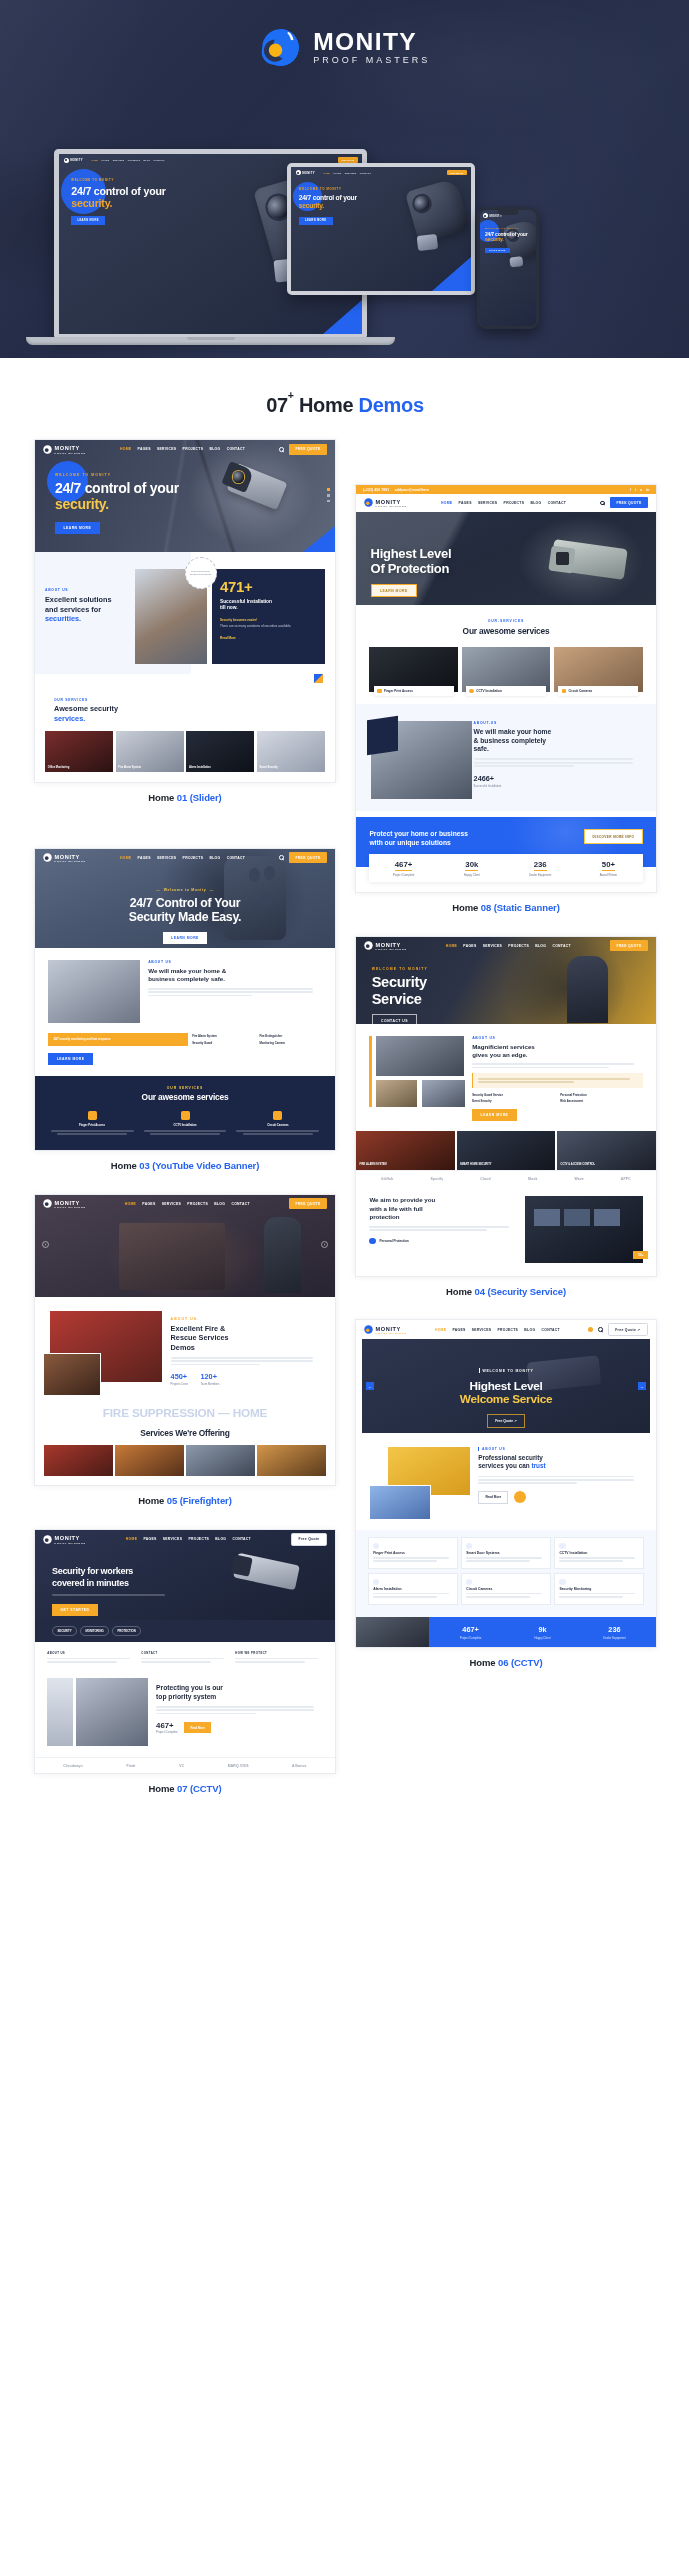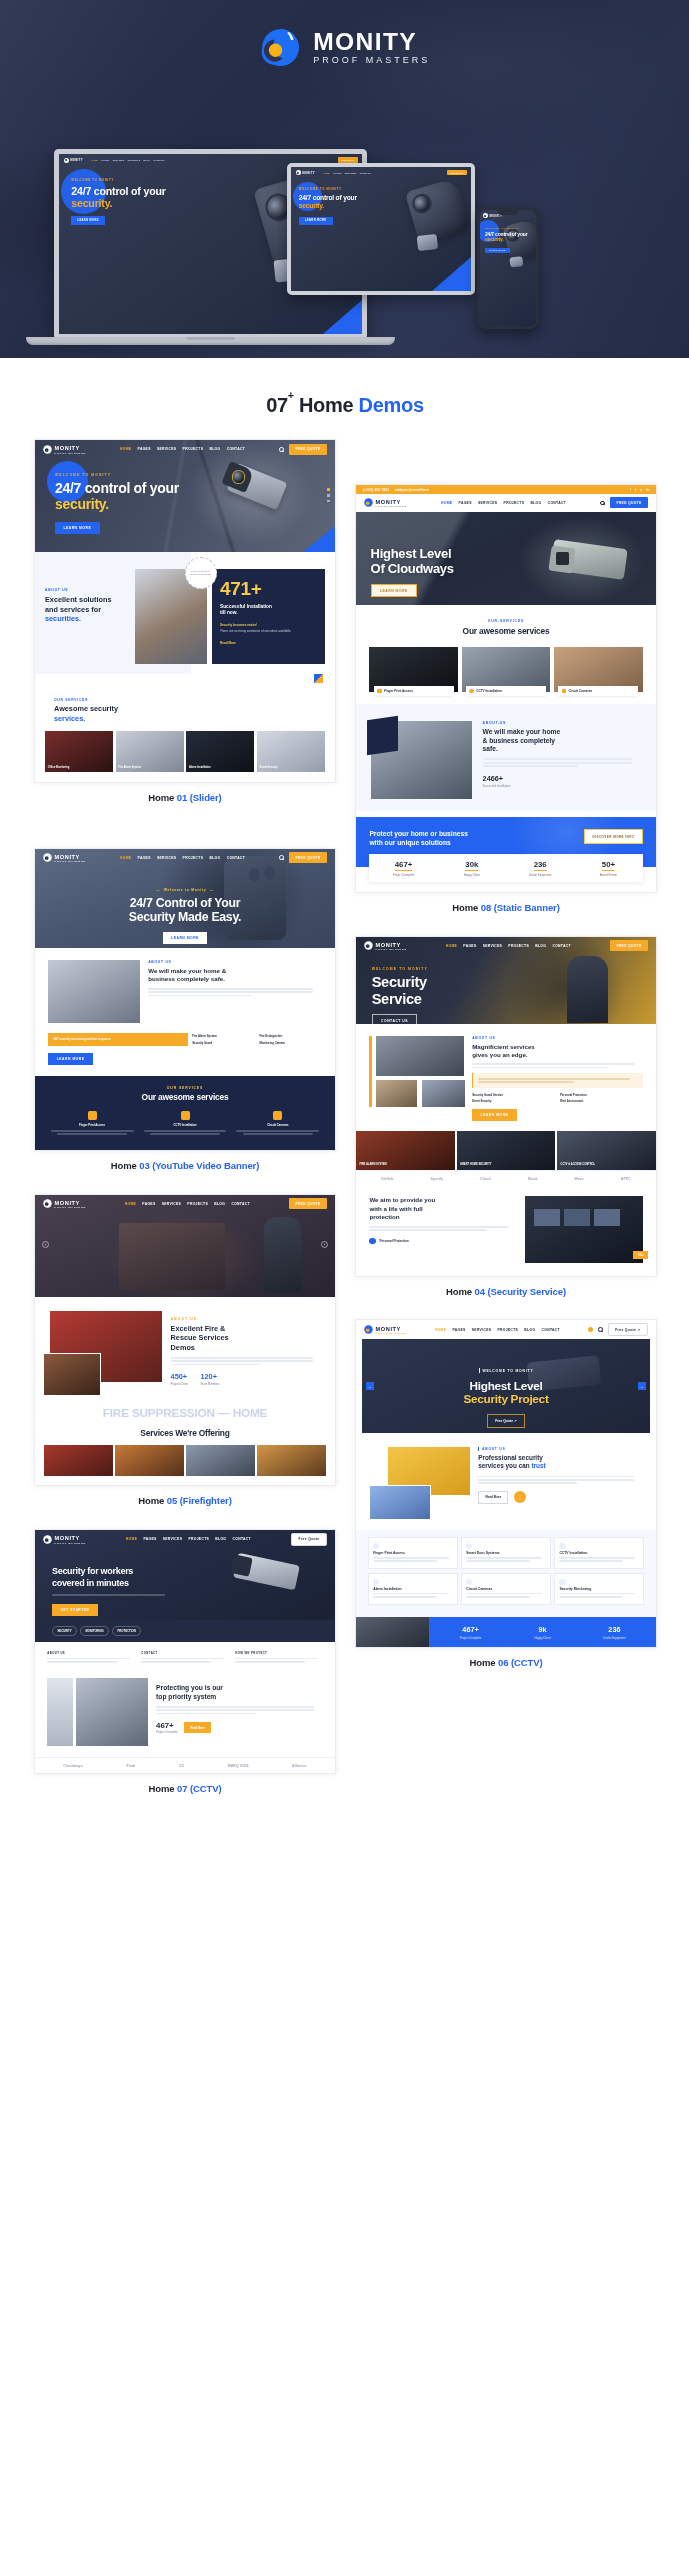--- a/index.html
+++ b/index.html
@@ -427,21 +427,21 @@
             <div style="font-size:7.3px;font-weight:700;line-height:1.3;margin-top:2.8px;color:#1b2438">
               <span>Excellent solutions</span><br>
               <span>and services for</span><br>
               <span style="color:#2463f0">securities.</span>
             </div>
           </div>
           <div style="width:72px;height:95px;margin:0 5.6px;background:linear-gradient(150deg,#cfd7e2,#8e7a6a 55%,#5d6472);position:relative">
             <div style="position:absolute;top:-12.3px;right:-10px;width:32px;height:32px;border-radius:50%;border:0.6px dashed #b9c1d0;font-size:2.2px;color:#7d8598;display:flex;align-items:center;justify-content:center;text-align:center;padding:3.9px;line-height:1.2;background:#fff">Modern Technology and Expert Technician</div>
           </div>
           <div style="flex:1;background:#1b2545;padding:8.4px 7.8px;height:95px">
-            <div style="font-size:19px;font-weight:700;color:#f7c948;letter-spacing:-0.3px">471+</div>
+            <div style="font-size:15px;font-weight:700;color:#f7c948;letter-spacing:-0.3px">471+</div>
             <div style="font-size:4.8px;font-weight:700;color:#fff;margin-top:3.9px;line-height:1.4">
               <span>Successful Installation</span><br>
               <span>till now.</span>
             </div>
             <div style="font-size:3.1px;font-weight:700;color:#f7c948;margin-top:5.6px">Security becomes easier!</div>
             <div style="font-size:3.1px;color:#c3cadd;margin-top:2.2px;line-height:1.8">There are so many variations of securities available.</div>
             <div style="font-size:3.1px;font-weight:700;color:#f7c948;margin-top:6.2px">Read More →</div>
           </div>
         </div>
         <div style="text-align:right;padding:0 12.3px 10px">
@@ -816,21 +816,21 @@
           <div class="bg" style="background:linear-gradient(155deg,#2a3246 0%,#222a3c 45%,#283040 100%)"></div>
           <div class="bg" style="background:
               linear-gradient(118deg, rgba(200,210,215,.22) 30%, transparent 33%),
               radial-gradient(ellipse 95px 67px at 75% 52%, rgba(190,200,200,.30), transparent 66%)"></div>
           <div style="position:absolute;right:30px;top:32px;width:74px;height:31px;background:linear-gradient(160deg,#cdd4d2,#7e8a88);border-radius:4.5px;transform:rotate(8deg)"></div>
           <div style="position:absolute;right:83px;top:35px;width:23.5px;height:24.6px;background:#9fa9a8;border-radius:3.4px;transform:rotate(8deg)"></div>
           <div style="position:absolute;right:87px;top:40px;width:13.4px;height:13.4px;background:#262b33;border-radius:1.7px"></div>
           <div class="inner" style="padding:35px 0 0 14.6px">
             <div class="h-big" style="font-size:13px;text-shadow:0 1.1px 4.5px rgba(0,0,0,.3)">
               <span>Highest Level</span><br>
-              <span>Of Cloudways</span>
+              <span>Of Protection</span>
             </div>
             <span class="btn-learn gold" style="margin-top:7.3px">LEARN MORE</span>
           </div>
         </div>
 
         <div style="padding:14.6px 17px 3.4px;background:#fff">
           <div class="sec-label">OUR-SERVICES</div>
           <div class="sec-title" style="margin-top:2.2px">Our awesome services</div>
         </div>
         <div style="display:flex;gap:3.4px;padding:7.8px 13.4px 12.3px;background:#fff">
@@ -850,21 +850,21 @@
           </div>
           <div style="flex:1;position:relative">
             <div style="height:45px;background:linear-gradient(150deg,#c8a27e,#7d6148)"></div>
             <div class="chip" style="position:absolute;left:4.5px;bottom:-4.5px;right:4.5px">
                 <i></i>
                 <span>Circuit Cameras</span>
               </div>
           </div>
         </div>
 
-        <div style="display:flex;gap:11px;padding:17px 14.6px 12.3px;background:#f4f7fd">
+        <div style="display:flex;gap:2px;padding:17px 14.6px 12.3px;background:#f4f7fd">
           <div style="width:101px;height:78px;background:linear-gradient(150deg,#a9b3c2,#4a5462);position:relative">
             <div style="position:absolute;left:-3.4px;top:-3.4px;width:31px;height:35px;background:#1b2545;transform:skewY(-8deg)"></div>
           </div>
           <div style="flex:1">
             <div class="eyebrow" style="color:#2463f0;letter-spacing:0.7px">ABOUT-US</div>
             <div style="font-size:6.7px;font-weight:700;line-height:1.3;margin-top:2.8px;color:#1b2438">
               <span>We will make your home</span><br>
               <span>&amp; business completely</span><br>
               <span>safe.</span>
             </div>
@@ -1063,21 +1063,21 @@
         <div class="banner" style="height:94px;margin:0 5.6px">
           <div class="bg" style="background:linear-gradient(155deg,#2e364f 0%,#262e45 48%,#1e2538 100%)"></div>
           <div style="position:absolute;right:50px;top:20px;width:72px;height:29px;background:linear-gradient(160deg,#454d66,#2b3246);border-radius:4.5px;transform:rotate(-6deg)"></div>
           <div class="inner" style="text-align:center;padding-top:26px">
             <div style="display:inline-flex;align-items:center;gap:2.8px">
               <span style="width:1.1px;height:5px;background:#fff;display:inline-block"></span>
               <span class="eyebrow" style="color:#fff;letter-spacing:0.8px">WELCOME TO MONITY</span>
             </div>
             <div class="h-big" style="font-size:11.8px;margin-top:4.5px">
               <span>Highest Level</span><br>
-              <span style="color:#f7c948">Security Project</span>
+              <span style="color:#f7c948">Welcome Service</span>
             </div>
             <span style="display:inline-block;margin-top:7.3px;border:0.6px solid #b9892e;color:#fff;font-size:3.4px;font-weight:700;padding:3.9px 7.3px"><span>Free Quote</span> ↗</span>
           </div>
           <div style="position:absolute;left:4.5px;top:43px" class="sqbtn">←</div>
           <div style="position:absolute;right:4.5px;top:43px" class="sqbtn">→</div>
         </div>
 
         <div style="display:flex;gap:7.8px;padding:13.4px 13.4px 10px;background:#fff">
           <div style="position:relative;width:101px;height:73px">
             <div style="position:absolute;left:19px;top:0;width:82px;height:48px;background:linear-gradient(150deg,#f3c648,#d79b1c)"></div>

